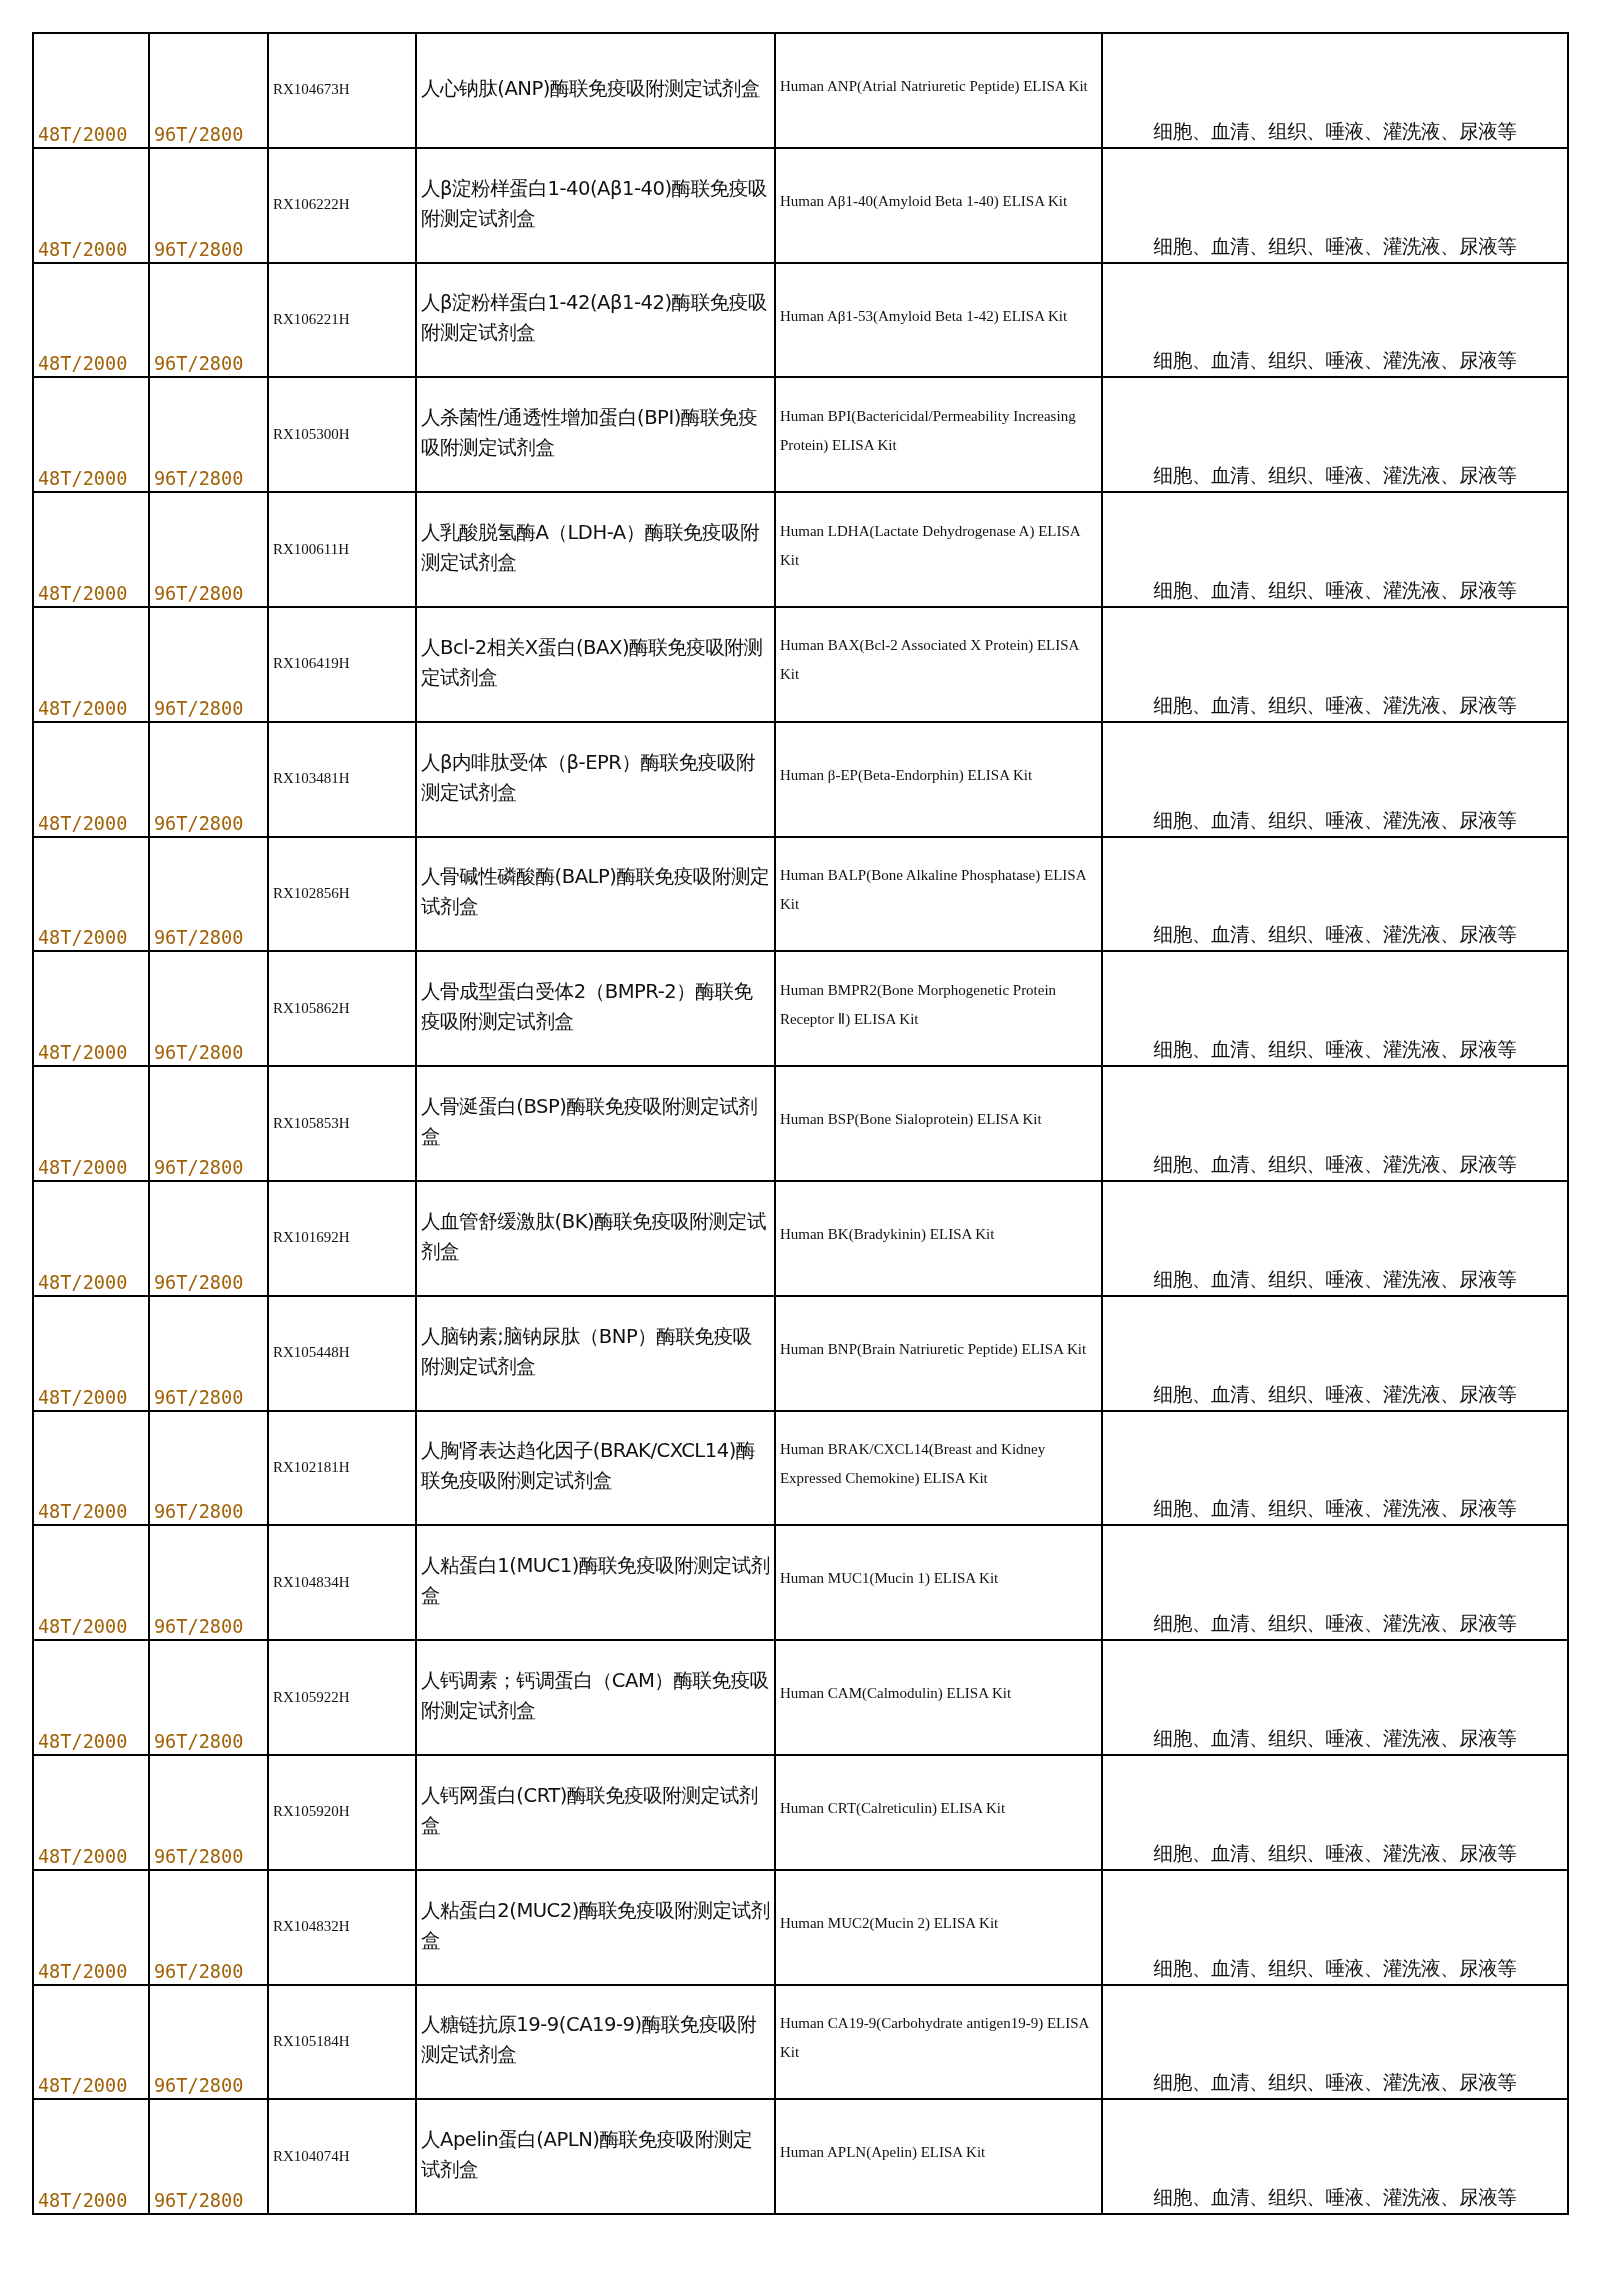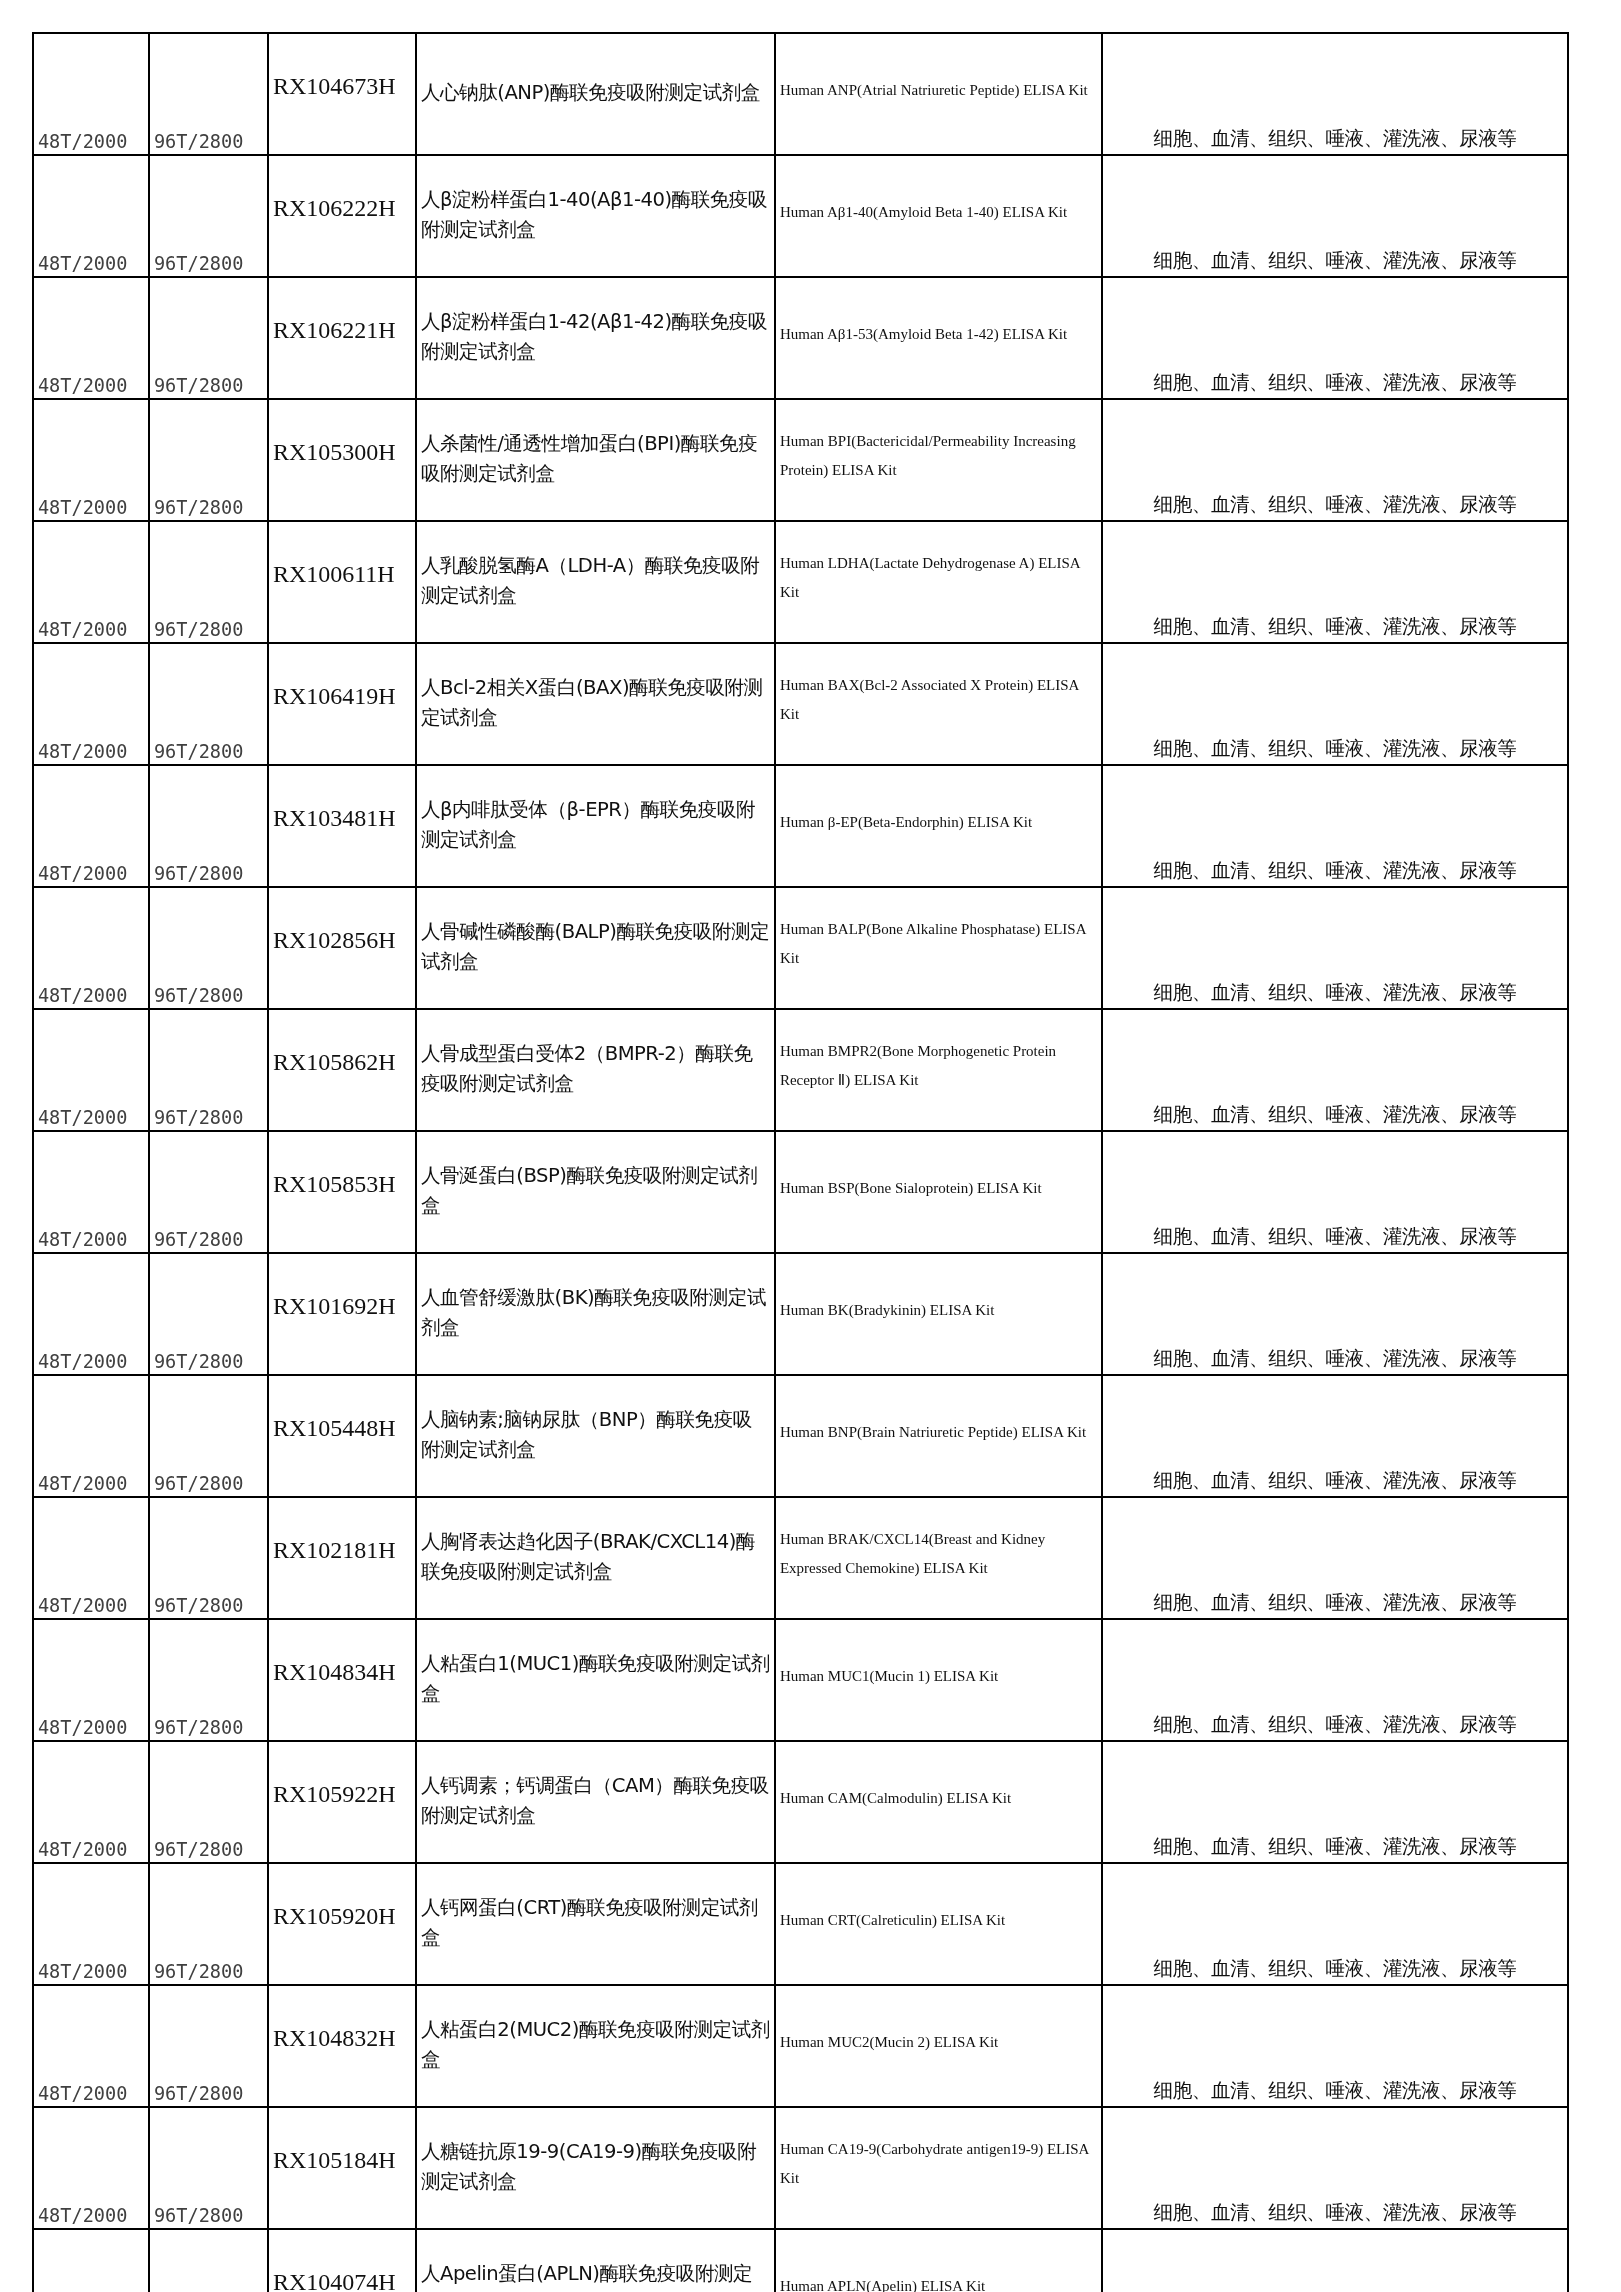--- a/index.html
+++ b/index.html
@@ -7,22 +7,22 @@
   .sheet { position: absolute; left: 32px; top: 32px; width: 1534px; }
   table { border-collapse: collapse; table-layout: fixed; width: 1534px; }
   td {
     border: 2.9px solid #000;
     height: 105px;
     padding: 0 3.9px;
     color: #111;
     vertical-align: middle;
     overflow: hidden;
   }
-  td.c-size { font-family: "DejaVu Sans Mono", "Liberation Mono", monospace; font-size: 18.6px; vertical-align: bottom; padding-bottom: 2px; color: #404040; }
-  td.c-code { font-family: "Liberation Serif", serif; font-size: 24px; vertical-align: middle; padding-bottom: 15px; }
+  td.c-size { font-family: "DejaVu Sans Mono", "Liberation Mono", monospace; font-size: 18.6px; vertical-align: bottom; padding-bottom: 2px; color: #a16207; }
+  td.c-code { font-family: "Liberation Serif", serif; font-size: 15px; vertical-align: middle; padding-bottom: 1px; }
   td.c-cn { font-family: "DejaVu Sans", sans-serif; font-size: 19.6px; line-height: 30px; padding-bottom: 3px; letter-spacing: -0.5px; }
   td.c-en { font-family: "Liberation Serif", serif; font-size: 15px; line-height: 29px; padding-bottom: 7.8px; }
   td.c-sample { font-family: "DejaVu Sans", sans-serif; font-size: 19.6px; vertical-align: bottom; padding-bottom: 2px; white-space: nowrap; letter-spacing: -0.5px; text-align: center; }
   col.w1 { width: 116px; } col.w2 { width: 119px; } col.w3 { width: 148px; }
   col.w4 { width: 359px; } col.w5 { width: 327px; } col.w6 { width: 466px; }
 </style>
 </head>
 <body>
 
 <div class="sheet">

